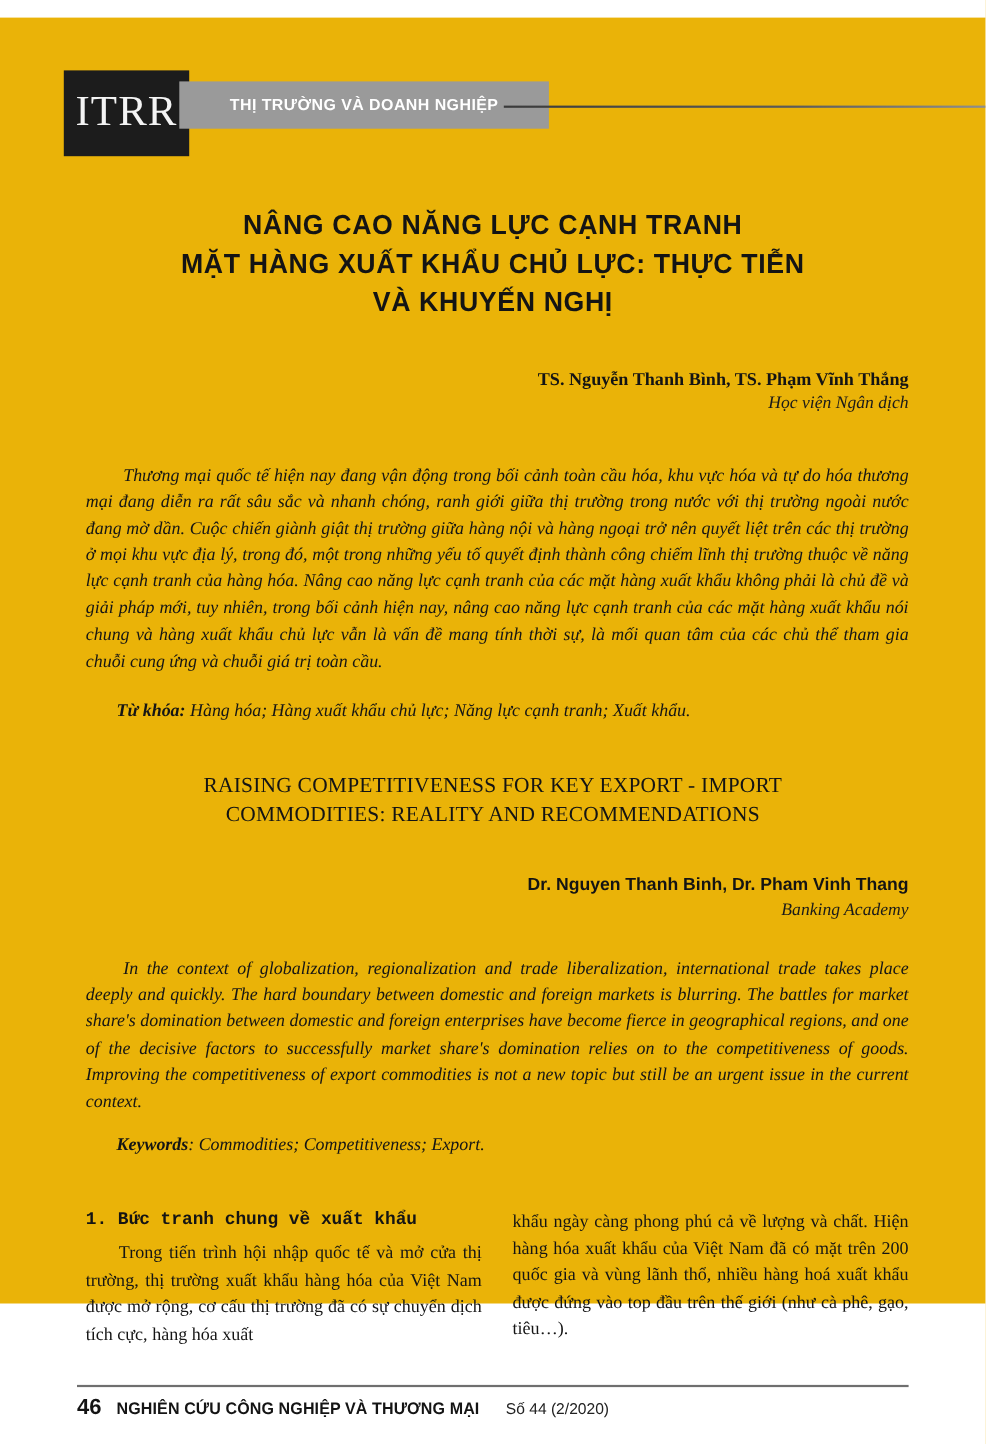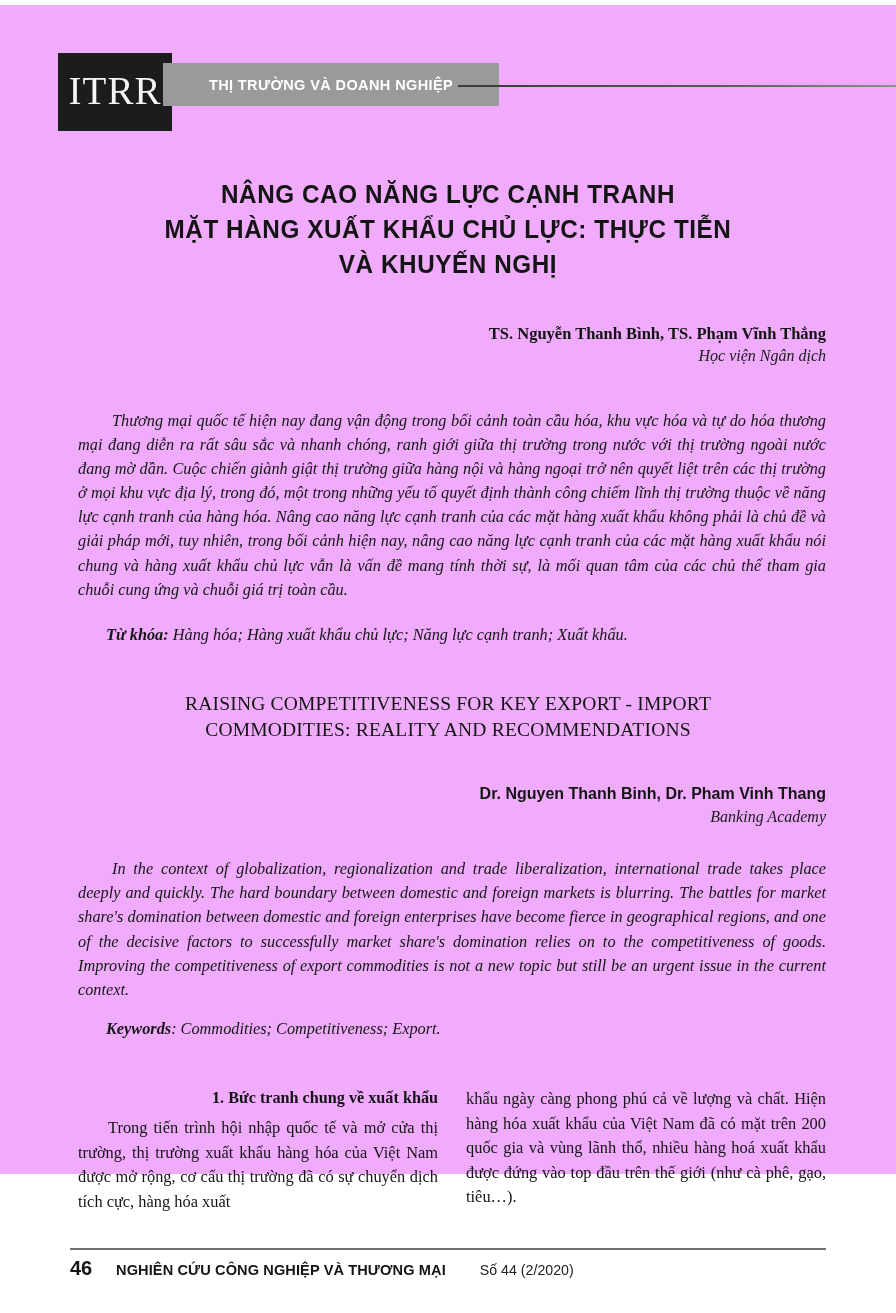--- a/index.html
+++ b/index.html
@@ -11,24 +11,24 @@
     width: 896px;
     height: 1313px;
     position: relative;
     overflow: hidden;
     font-family: "Liberation Serif", serif;
     color: #1a1a1a;
   }
 
   .page {
     position: absolute;
-    left: 0; top: 5px;
+    left: 0; top: 16px;
     width: 896px;
     height: 1169px;
-    background: #f0abfc;
+    background: #eab308;
   }
 
   
   .masthead {
     position: absolute;
     left: 0; top: 0;
     width: 896px;
     height: 135px;
   }
   .logo-box {
@@ -227,27 +227,26 @@
     top: 1082px;
     width: 748px;
     height: 140px;
     display: flex;
     gap: 28px;
   }
   .col {
     width: 360px;
   }
   .section-heading {
-    font-family: Liberation Serif, serif;
+    font-family: Liberation Mono, monospace;
     font-weight: bold;
     font-size: 16.2px;
     line-height: 22px;
     color: #141414;
     margin-bottom: 7px;
-    text-align: right;
   }
   .body-par {
     font-family: "Liberation Serif", serif;
     font-size: 16.4px;
     line-height: 24.5px;
     text-align: justify;
     text-indent: 30px;
     color: #151515;
   }
   .body-par.noindent { text-indent: 0; }
@@ -261,21 +260,21 @@
     height: 1.5px;
     background: #6f6f6f;
   }
   .footer {
     position: absolute;
     left: 70px;
     top: 1252px;
     width: 780px;
     display: flex;
     align-items: baseline;
-    gap: 24px;
+    gap: 14px;
   }
   .folio {
     font-family: "Liberation Sans", sans-serif;
     font-weight: bold;
     font-size: 20px;
     color: #141414;
   }
   .footer-journal {
     font-family: "Liberation Sans", sans-serif;
     font-weight: bold;

